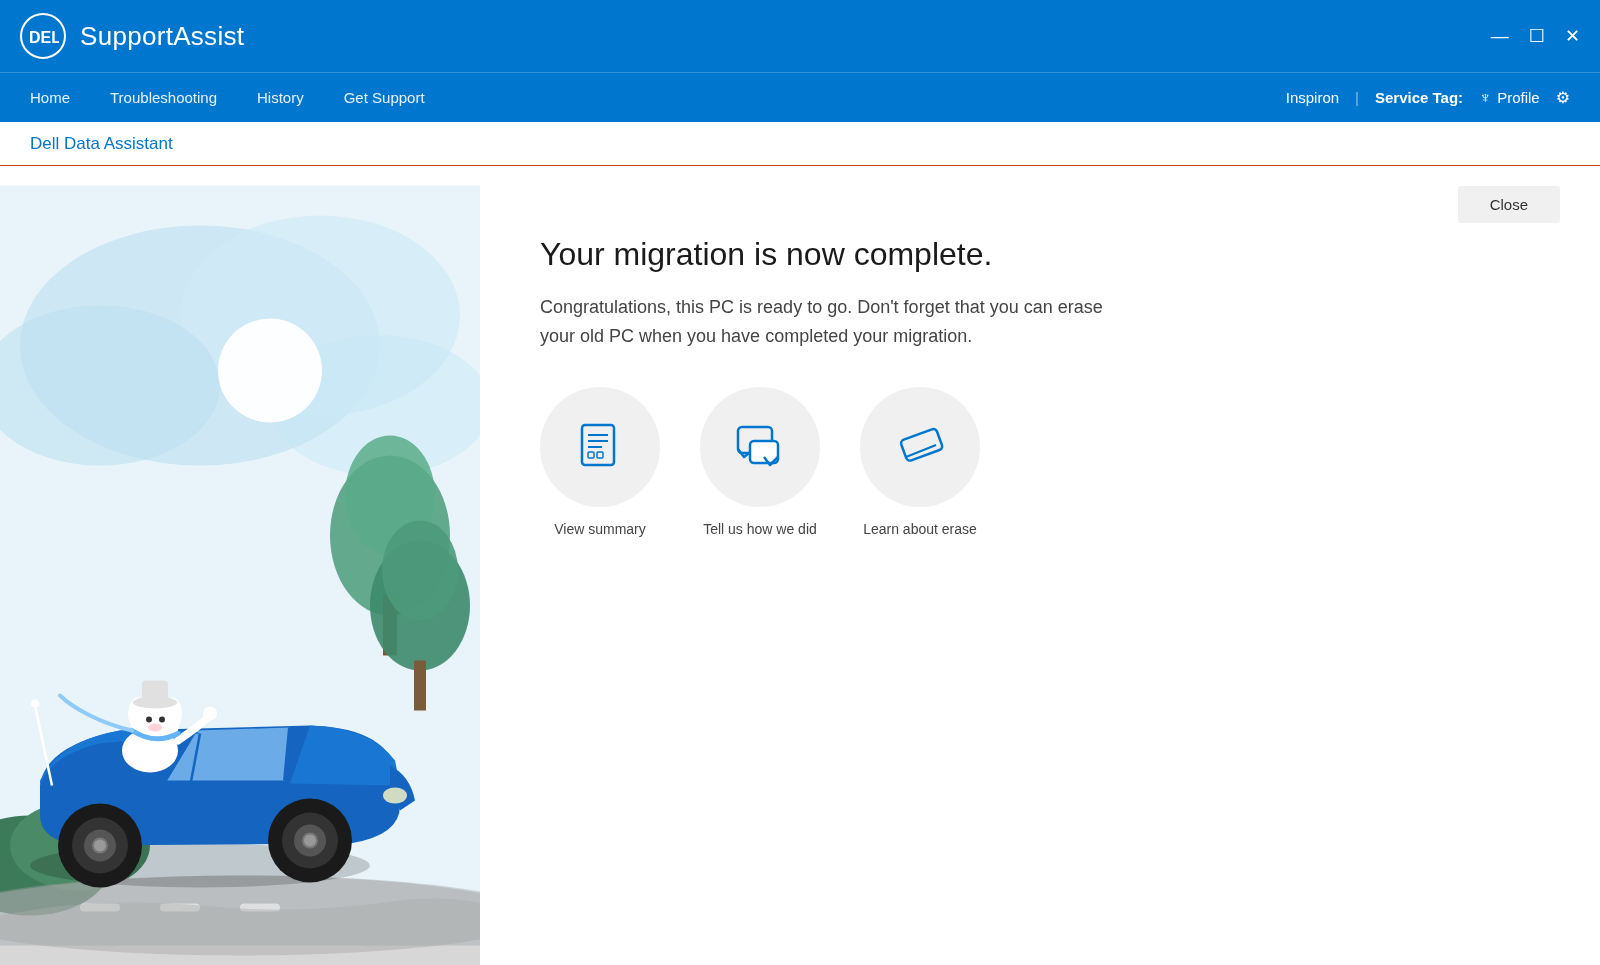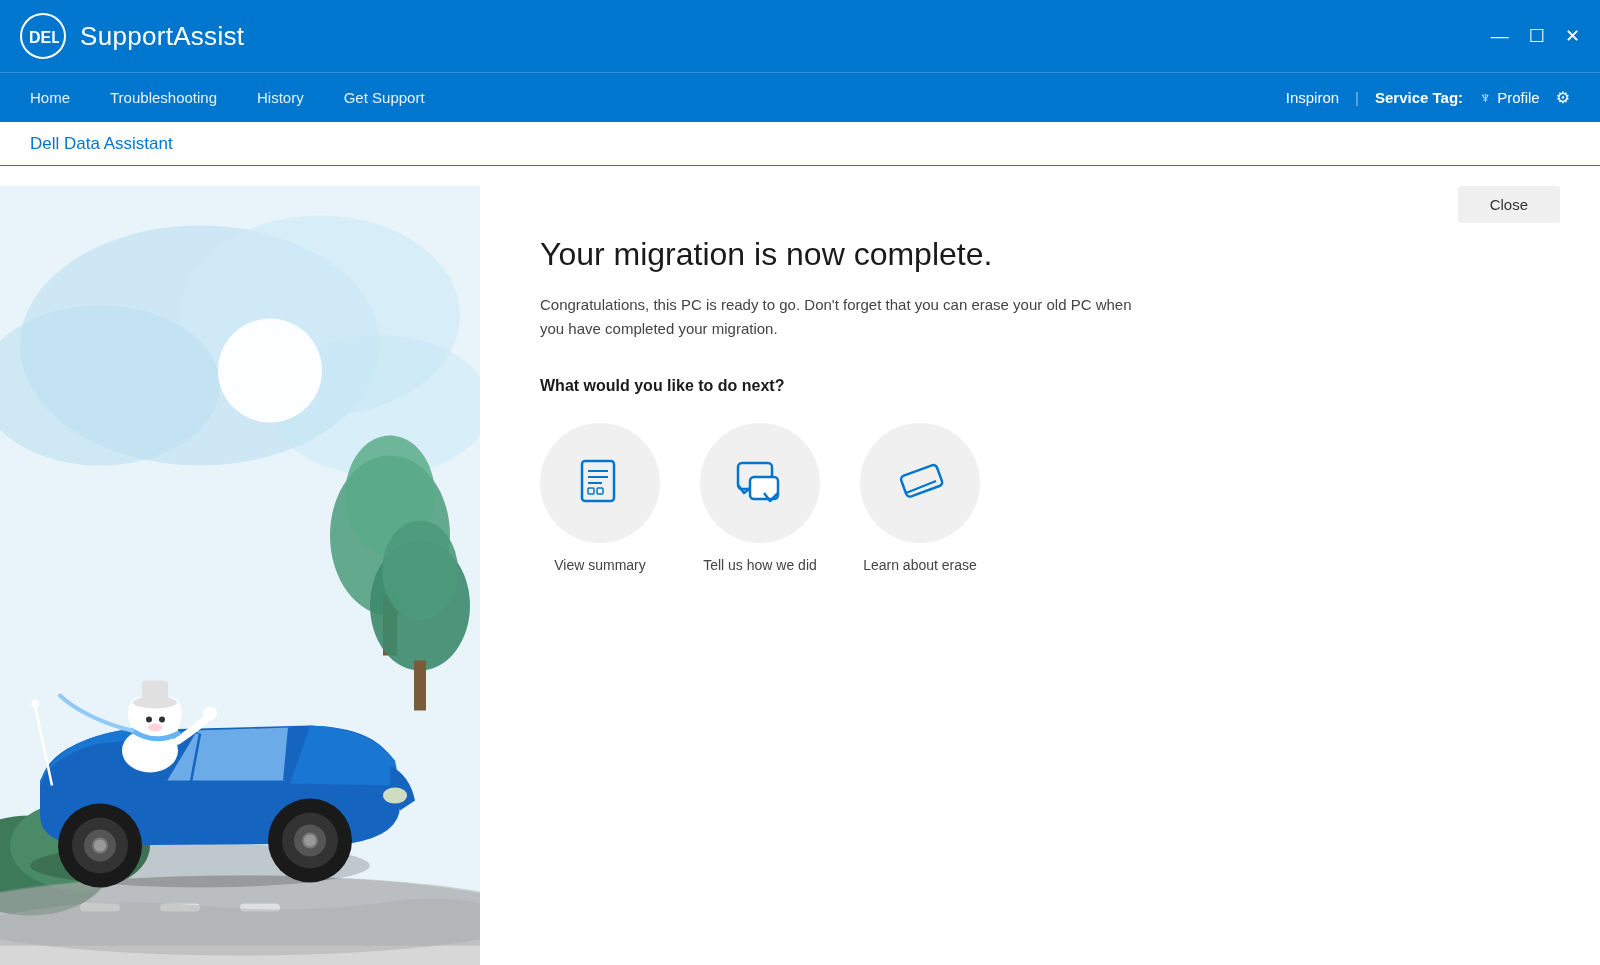--- a/index.html
+++ b/index.html
@@ -147,21 +147,21 @@
     }
 
     .migration-title {
       font-size: 32px;
       font-weight: 400;
       color: #1a1a1a;
       margin-top: 30px;
       margin-bottom: 20px;
     }
     .migration-desc {
-      font-size: 15px;
+      font-size: 18px;
       color: #444;
       line-height: 1.6;
       max-width: 600px;
       margin-bottom: 36px;
     }
     .next-label {
       font-size: 16px;
       font-weight: 700;
       color: #1a1a1a;
       margin-bottom: 28px;
@@ -333,21 +333,20 @@
 
       <path d="M0 730 Q100 710 200 720 Q300 730 400 715 Q450 710 480 718 L480 760 L0 760 Z" fill="#aaa" opacity="0.4"></path>
     </svg>
   </div>
 
   <div class="right-content">
     <button class="close-button">Close</button>
 
     <h1 class="migration-title">Your migration is now complete.</h1>
     <p class="migration-desc">Congratulations, this PC is ready to go. Don't forget that you can erase your old PC when you have completed your migration.</p>
-    <p class="next-label">What would you like to do next?</p>
 
     <div class="action-circles">
 
       <div class="action-item">
         <div class="action-circle">
           <svg width="56" height="56" viewBox="0 0 56 56" fill="none" xmlns="http://www.w3.org/2000/svg">
             <rect x="10" y="6" width="32" height="40" rx="3" stroke="#0076CE" stroke-width="2.5" fill="none"></rect>
             <line x1="16" y1="16" x2="36" y2="16" stroke="#0076CE" stroke-width="2"></line>
             <line x1="16" y1="22" x2="36" y2="22" stroke="#0076CE" stroke-width="2"></line>
             <line x1="16" y1="28" x2="30" y2="28" stroke="#0076CE" stroke-width="2"></line>

